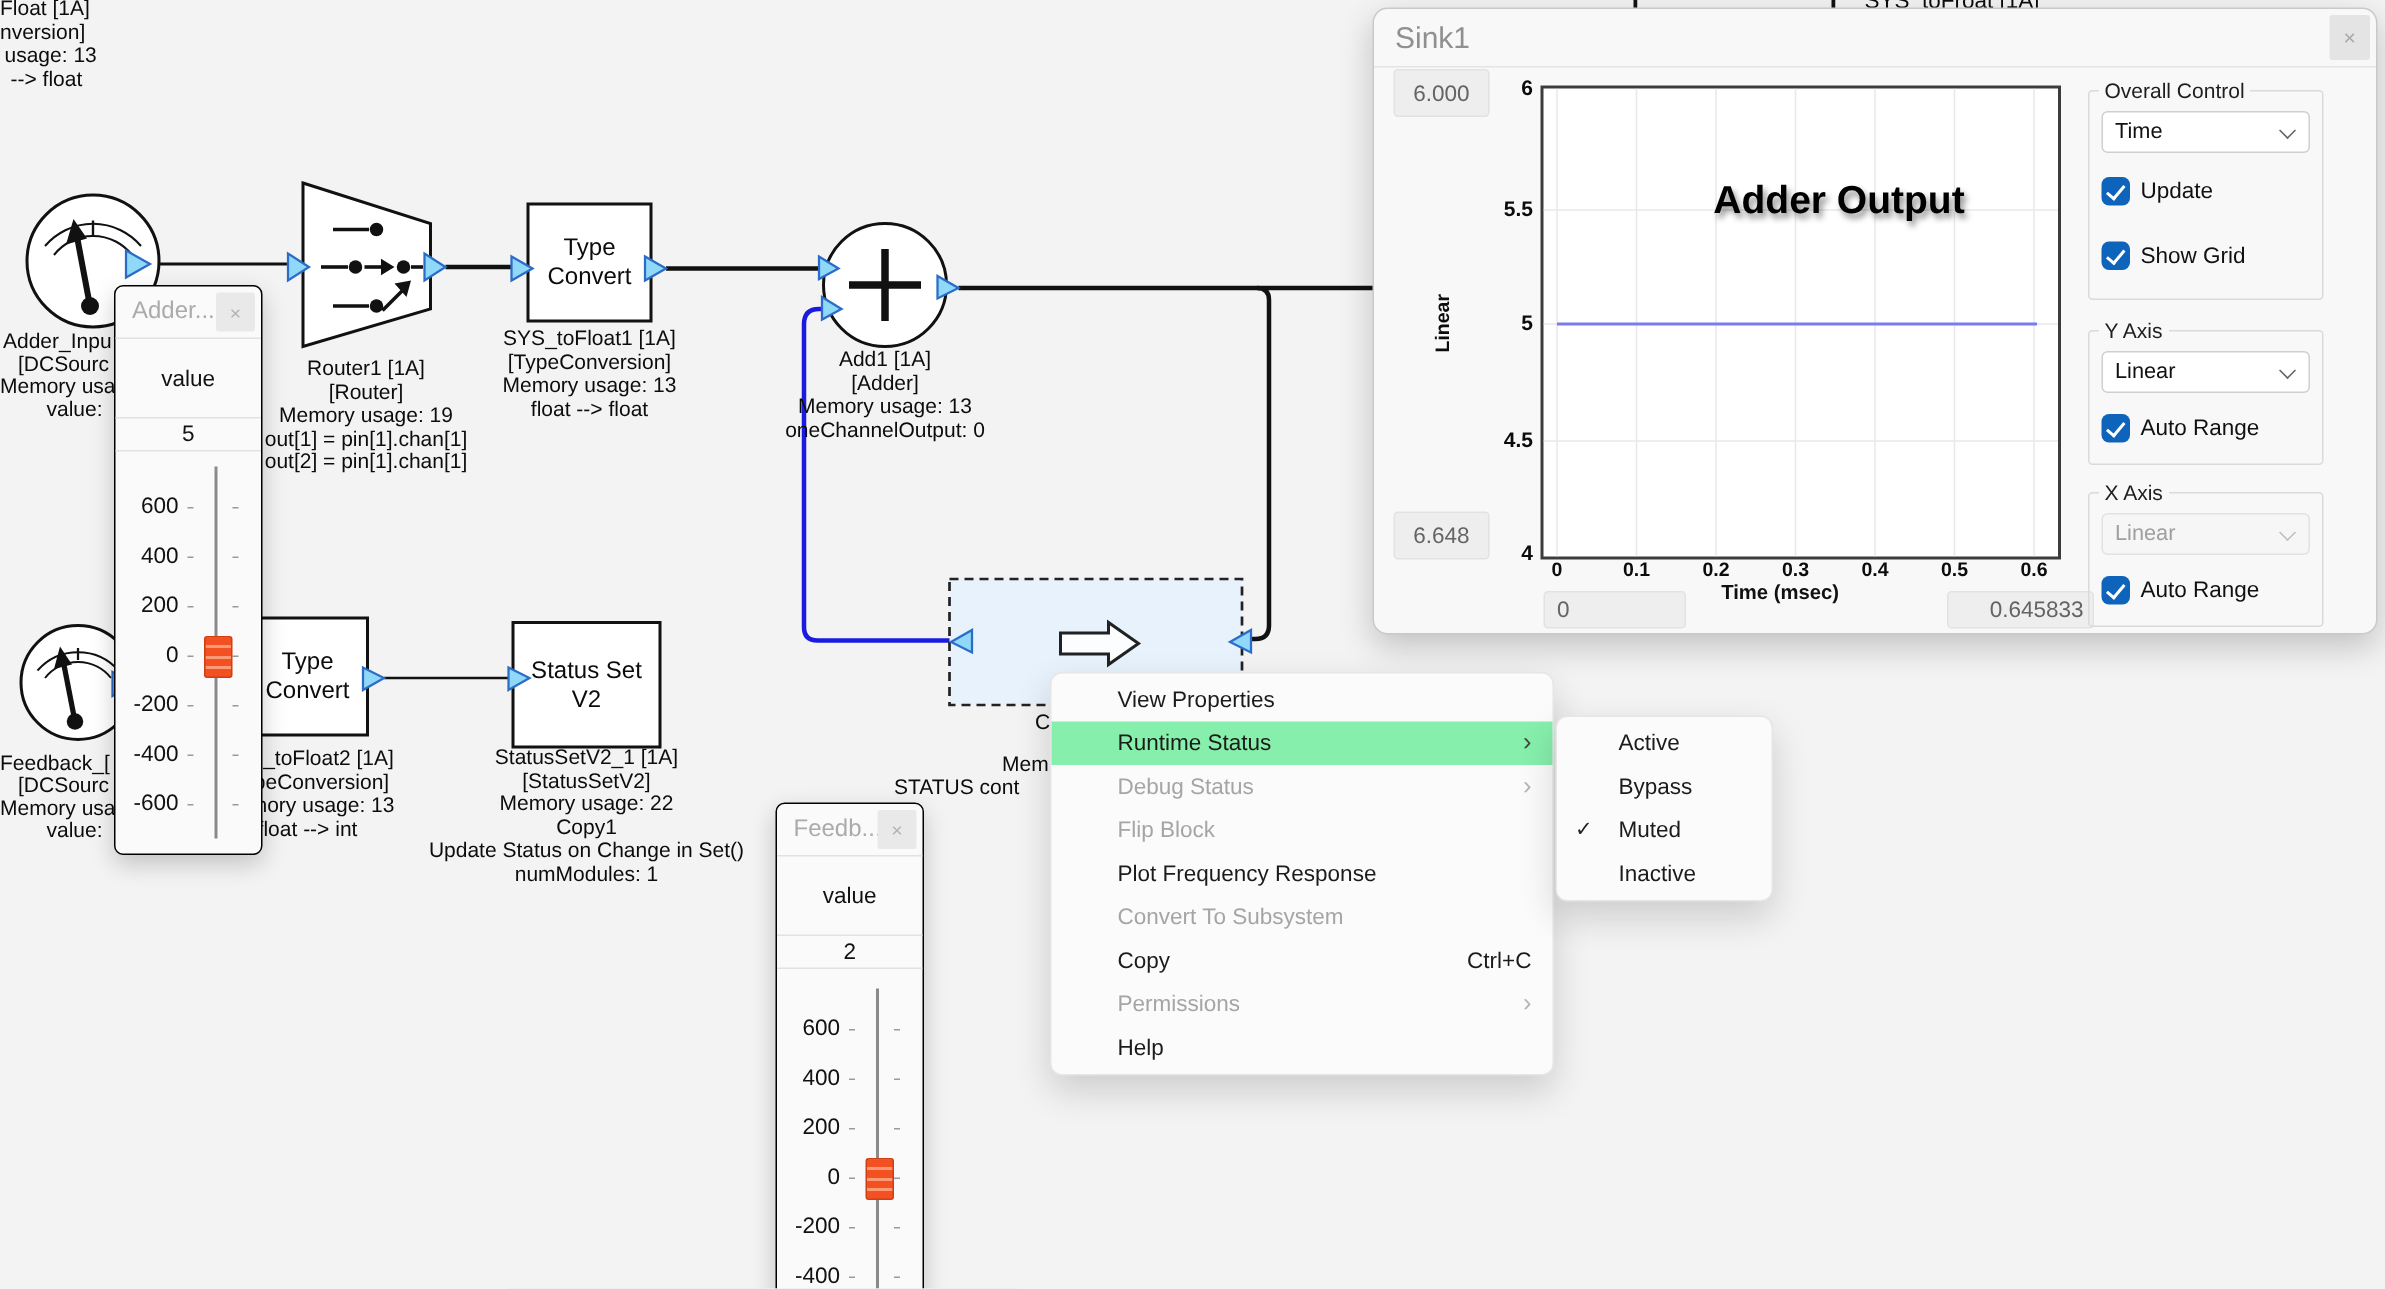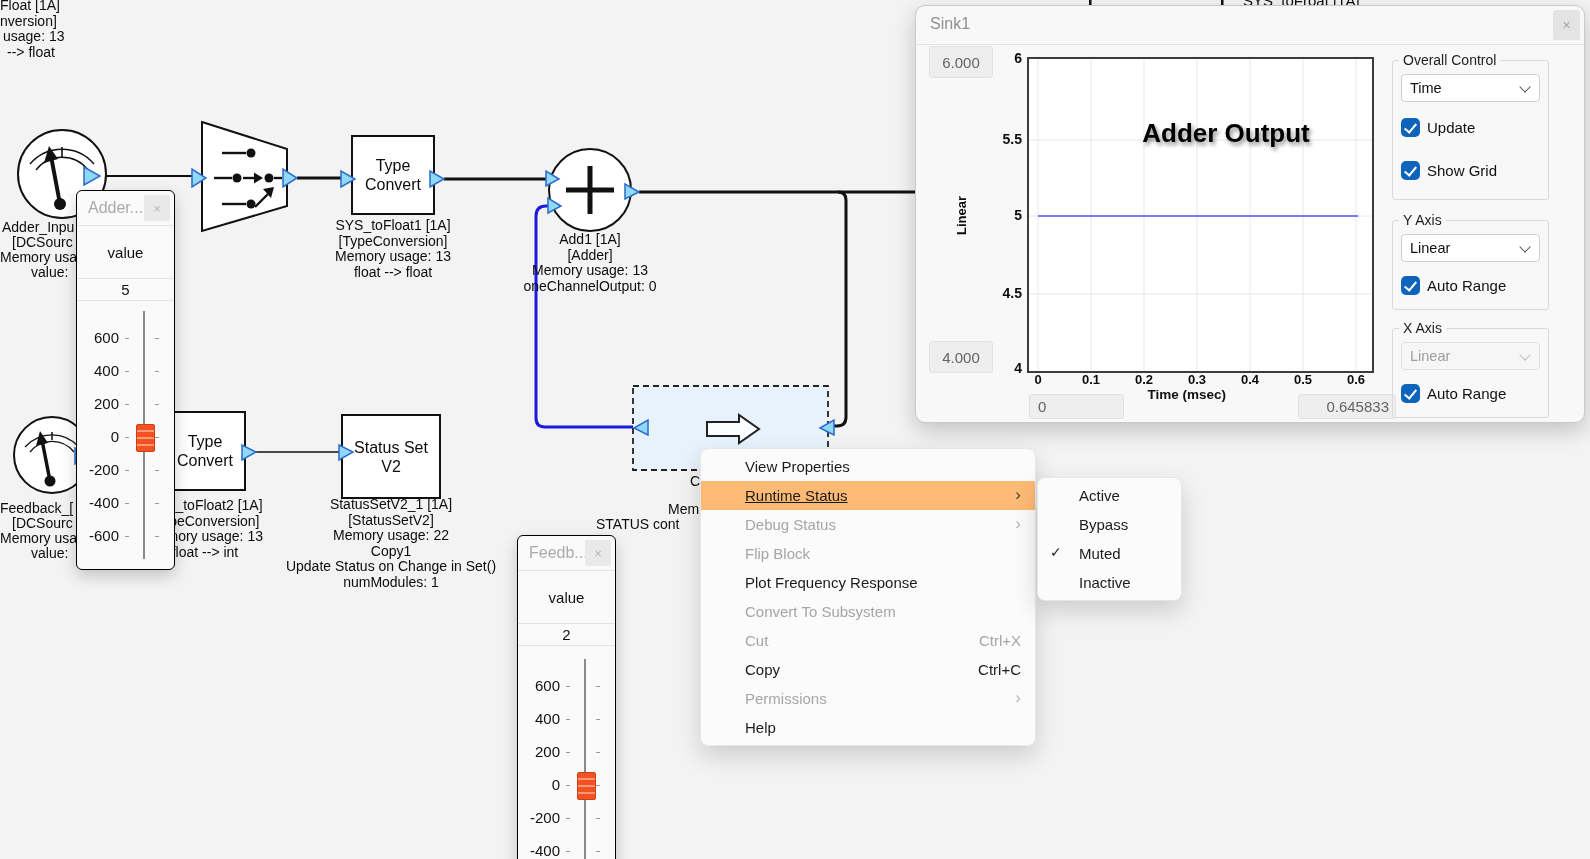--- a/index.html
+++ b/index.html
@@ -25,21 +25,21 @@
   .tickrow{position:absolute;left:0;width:100%;height:16px;}
   .tickrow .lab{position:absolute;left:0;top:0;width:42px;text-align:right;font-size:15px;line-height:16px;}
   .tickrow .d1{position:absolute;left:48px;top:8px;width:4px;border-top:1.6px solid #9a9a9a;}
   .tickrow .d2{position:absolute;left:78px;top:8px;width:4px;border-top:1.6px solid #9a9a9a;}
   .handle{position:absolute;left:59px;width:17px;height:26px;border:1px solid #cf3f14;border-radius:2px;
     background:repeating-linear-gradient(180deg,#f4512399 0 5px,#ff9a77 5px 7px),#f45123;z-index:2;}
   
   #sinkwin{position:absolute;left:915px;top:5px;width:668px;height:416px;background:#f8f8f8;
     border:1px solid #c9c9c9;border-radius:10px;box-shadow:0 8px 22px rgba(0,0,0,.20);z-index:10;}
   #sinkwin .titlebar{height:38px;border-bottom:1px solid #e4e4e4;position:relative;}
-  #sinkwin .titlebar .t{position:absolute;left:14px;top:9px;font-size:16px;color:#909090;}
+  #sinkwin .titlebar .t{position:absolute;left:14px;top:9px;font-size:20px;color:#909090;}
   .wclose{position:absolute;right:4px;top:4px;width:27px;height:30px;background:#e4e4e4;border-radius:2px;
     color:#a8a8a8;font-size:14px;display:flex;align-items:center;justify-content:center;}
   .mbox{position:absolute;background:#eeeeee;border:1px solid #e2e2e2;border-radius:3px;color:#646464;
     font-size:15px;display:flex;align-items:center;}
   #plot{position:absolute;left:111px;top:51px;width:343px;height:312px;background:#fff;border:2px solid #3c3c3c;}
   .ytick{position:absolute;left:72px;width:34px;text-align:right;font-size:14px;font-weight:700;color:#0c0c0c;}
   .xtick{position:absolute;top:366px;width:36px;text-align:center;font-size:13px;font-weight:700;color:#0c0c0c;}
   .fieldset{position:absolute;left:476px;width:139px;border:1px solid #dadada;border-radius:3px;padding:6px 8px 8px 8px;margin:0;}
   .fieldset legend{font-size:14px;color:#1e1e1e;padding:0 4px;margin-left:-2px;}
   .dropdown{position:relative;height:26px;background:#fff;border:1px solid #cfcfcf;border-radius:4px;
@@ -50,21 +50,21 @@
   .dropdown.dis .chev{border-color:#bdbdbd;}
   .cbrow{display:flex;align-items:center;gap:7px;font-size:15px;color:#111;}
   .ck{position:relative;width:19px;height:19px;border-radius:5px;background:#0e63bb;flex:0 0 auto;}
   .ck::after{content:"";position:absolute;left:6px;top:2.5px;width:5px;height:10px;
     border-right:2px solid #fff;border-bottom:2px solid #fff;transform:rotate(40deg);}
   
   .menu{position:absolute;background:#fbfbfb;border:1px solid #e6e6e6;border-radius:8px;
     box-shadow:0 10px 24px rgba(0,0,0,.16);padding:3px 0;z-index:20;}
   .mrow{height:29px;display:flex;align-items:center;padding:0 14px 0 44px;font-size:15px;color:#1b1b1b;position:relative;}
   .mrow.dis{color:#a5a5a5;}
-  .mrow.hl{background:#fdba74;text-decoration:underline;}
+  .mrow.hl{background:#86efac;}
   .mrow .sc{margin-left:auto;}
   .mrow .arr{position:absolute;right:14px;top:4px;font-size:17px;color:#444;}
   .mrow.dis .arr{color:#b5b5b5;}
   .srow{height:29px;display:flex;align-items:center;padding:0 8px 0 41px;font-size:15px;color:#1b1b1b;position:relative;}
   .srow .chk{position:absolute;left:12px;top:5px;font-size:14px;color:#222;}
   .rot{position:absolute;transform:rotate(-90deg);transform-origin:center;font-weight:700;font-size:13px;color:#0c0c0c;}
   .clipTop{position:absolute;font-size:15px;color:#0c0c0c;white-space:nowrap;z-index:2;}
 </style>
 </head>
 <body>
@@ -165,20 +165,27 @@
     <div style="padding-left:23px">usage: 13</div>
     <div style="padding-left:27px">--&gt; float</div>
   </div>
   <div class="clipTop" style="left:1243px;top:-8px">SYS_toFroat [1A]</div>
 
   <div class="frag" style="left:2px;top:219px">Adder_Inpu</div>
   <div class="frag" style="left:12px;top:234px">[DCSourc</div>
   <div class="frag" style="left:0px;top:249px">Memory usa</div>
   <div class="frag" style="left:31px;top:264px">value:</div>
 
+  <div class="nlstack" style="left:159px;top:238px;width:170px">
+    <div>Router1 [1A]</div>
+      <div>[Router]</div>
+    <div>Memory usage: 19</div>
+      <div>out[1] = pin[1].chan[1]</div>
+    <div>out[2] = pin[1].chan[1]</div>
+  </div>
 
   <div class="blocktext" style="left:352px;top:136px;width:82px;height:78px">Type
 Convert</div>
   <div class="nlstack" style="left:308px;top:218px;width:170px">
     <div>SYS_toFloat1 [1A]</div>
       <div>[TypeConversion]</div>
     <div>Memory usage: 13</div>
       <div>float --&gt; float</div>
   </div>
 
@@ -305,21 +312,21 @@
     <div class="handle" style="top:236px"></div>
   </div>
 
   <div id="sinkwin">
     <div class="titlebar">
       <span class="t">Sink1</span>
       <div class="wclose">×</div>
     </div>
 
     <div class="mbox" style="left:13px;top:40px;width:62px;height:30px;justify-content:center">6.000</div>
-    <div class="mbox" style="left:13px;top:335px;width:62px;height:30px;justify-content:center">4.000</div>
+    <div class="mbox" style="left:13px;top:335px;width:62px;height:30px;justify-content:center">6.648</div>
     <span class="rot" style="left:18px;top:202px;width:55px;text-align:center">Linear</span>
 
     <div id="plot">
       <svg width="343" height="312" viewBox="0 0 343 312">
         <g stroke="#e8e8ec" stroke-width="1">
           <line x1="9" y1="0" x2="9" y2="312"></line>
             <line x1="62" y1="0" x2="62" y2="312"></line>
           <line x1="115" y1="0" x2="115" y2="312"></line>
             <line x1="168" y1="0" x2="168" y2="312"></line>
           <line x1="221" y1="0" x2="221" y2="312"></line>
@@ -404,24 +411,20 @@
     </div>
     <div class="mrow dis">
         <span>Flip Block</span>
       </div>
     <div class="mrow">
         <span>Plot Frequency Response</span>
       </div>
     <div class="mrow dis">
         <span>Convert To Subsystem</span>
       </div>
-    <div class="mrow dis">
-      <span>Cut</span>
-        <span class="sc">Ctrl+X</span>
-    </div>
     <div class="mrow">
       <span>Copy</span>
         <span class="sc">Ctrl+C</span>
     </div>
     <div class="mrow dis">
       <span>Permissions</span>
         <span class="arr">›</span>
     </div>
     <div class="mrow">
         <span>Help</span>

